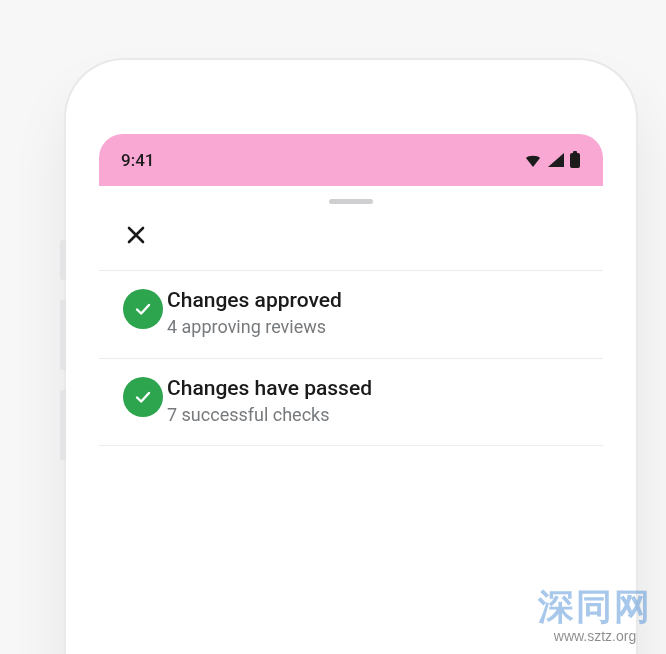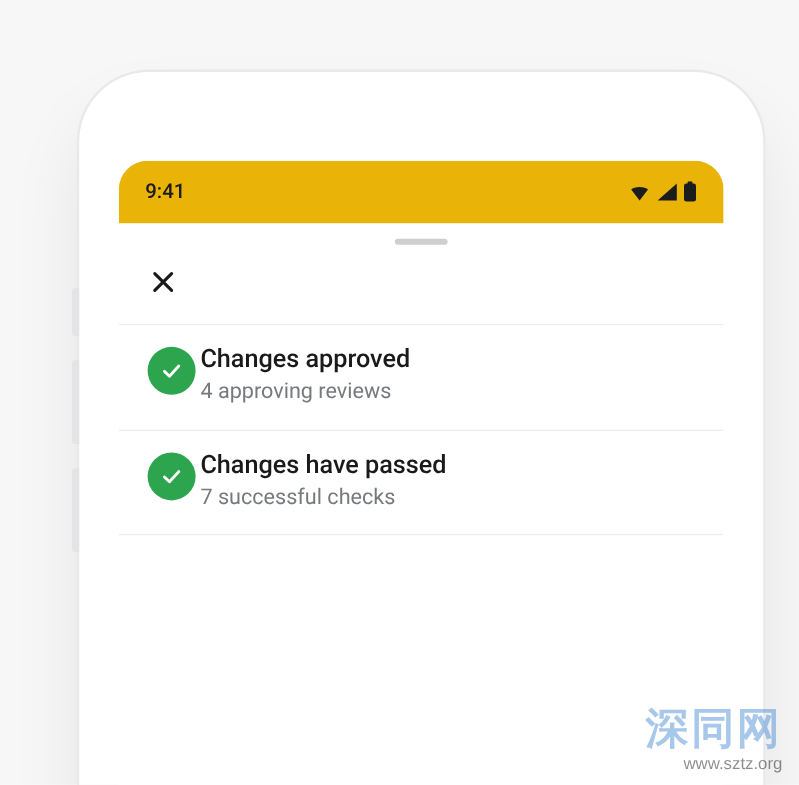--- a/index.html
+++ b/index.html
@@ -44,21 +44,21 @@
     height: 760px;
     background: #ffffff;
     border-radius: 24px 24px 0 0;
     overflow: hidden;
     box-shadow: 0 1px 0 rgba(0,0,0,0.04) inset;
   }
 
   
   .statusbar {
     height: 52px;
-    background: #eab308;
+    background: #f9a8d4;
     display: flex;
     align-items: center;
     justify-content: space-between;
     padding: 0 22px;
     color: #1c1c1c;
     font-size: 17px;
     font-weight: 500;
   }
   .status-icons { display: flex; align-items: center; gap: 4px; }
   .status-icons svg { display: block; }
@@ -123,21 +123,21 @@
     font-size: 18px;
     color: #777a7d;
     line-height: 1.35;
   }
 
   
   .watermark {
     position: absolute;
     right: 14px;
     bottom: 10px;
-    text-align: right;
+    text-align: center;
     pointer-events: none;
   }
   .wm-main {
     font-size: 36px;
     font-weight: 600;
     color: rgba(60,130,210,0.45);
     font-family: "PingFang SC","Microsoft YaHei",sans-serif;
     letter-spacing: 2px;
   }
   .wm-url {

